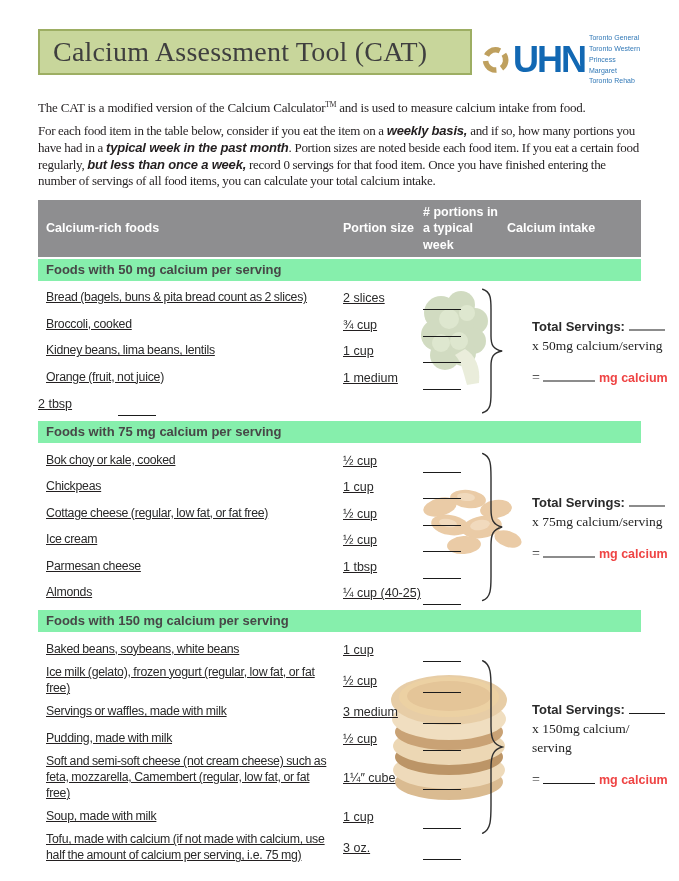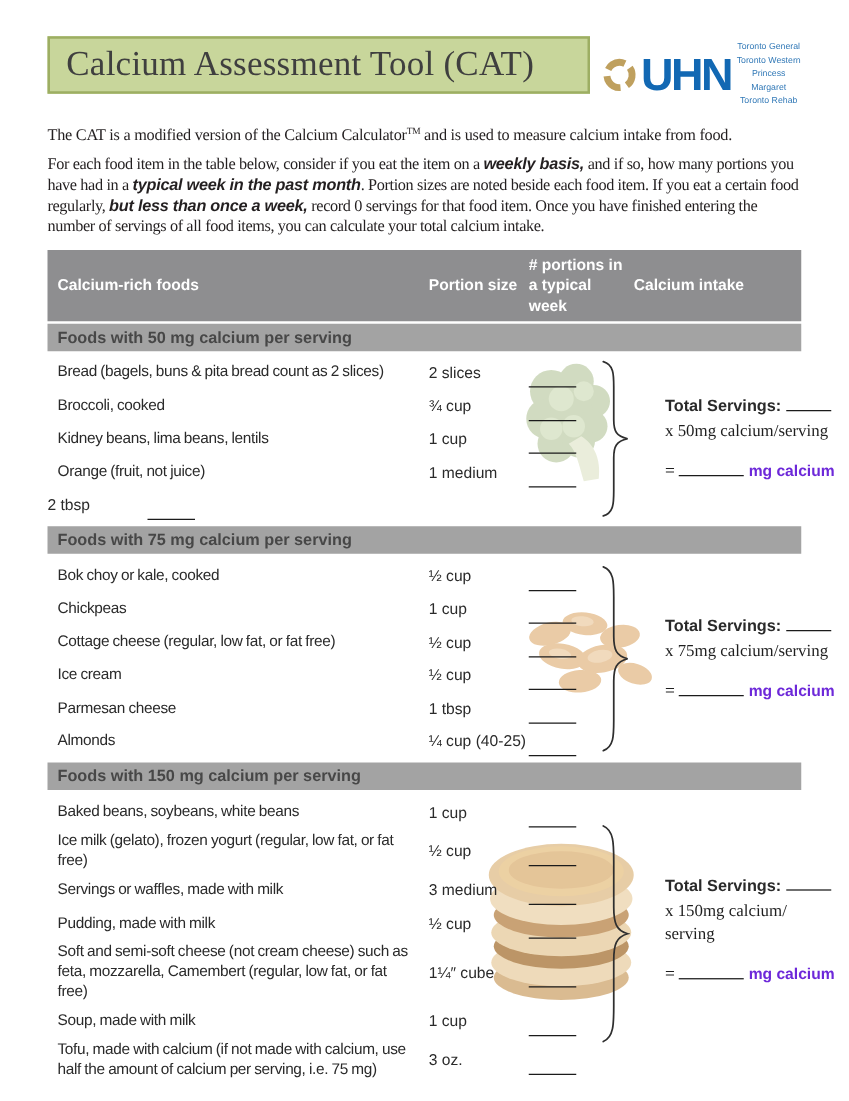--- a/index.html
+++ b/index.html
@@ -1,21 +1,21 @@
 <!DOCTYPE html>
 <html><head>
 <meta charset="utf-8">
 <style>
   html,body{margin:0;padding:0;background:#ffffff;}
   .page{width:679px;height:881px;position:relative;background:#fff;overflow:hidden;
         font-family:"Liberation Sans",sans-serif;color:#231f20;}
   .content{width:603px;margin-left:38px;}
 
   
-  .hdr{display:flex;align-items:flex-start;padding-top:29px;text-align:center;}
+  .hdr{display:flex;align-items:flex-start;padding-top:29px;}
   .title-box{width:453px;height:46px;background:#c8d69b;border:2px solid #9dae63;
              box-sizing:border-box;display:flex;align-items:center;padding-left:13px;}
   .title-box h1{margin:0;font-family:"Liberation Serif",serif;font-weight:normal;
                 font-size:28px;color:#3f3f3f;letter-spacing:0.2px;white-space:nowrap;}
   .logo{display:flex;align-items:center;margin-left:8px;margin-top:4px;}
   .uhn-word{font-size:36px;font-weight:bold;color:#1268b3;letter-spacing:-2px;line-height:1;margin-left:2px;}
   .sites{display:flex;flex-direction:column;margin-left:4px;font-size:7px;color:#3279b7;line-height:1.55;}
 
   
   .p1{margin:13px 0 0;font-family:"Liberation Serif",serif;font-size:13px;letter-spacing:-0.2px;line-height:1.3;}
@@ -25,24 +25,24 @@
 
   
   .table{margin-top:10px;}
   .thead{display:flex;align-items:center;background:#8e8e90;color:#fff;font-weight:bold;
          font-size:12.5px;min-height:57px;line-height:1.3;margin-bottom:2px;}
   .th-foods{width:305px;padding-left:8px;box-sizing:border-box;}
   .th-portion{width:80px;}
   .th-week{width:84px;}
   .th-intake{flex:1;}
 
-  .band{background:#a3a3a3;font-weight:bold;font-size:13px;color:#474747;
+  .band{background:#86efac;font-weight:bold;font-size:13px;color:#474747;
         padding:4px 8px;box-sizing:border-box;height:22px;line-height:14px;}
 
-  .section-body{position:relative;}
+  .section-body{position:relative;text-decoration:underline;}
   .rows{padding:4px 0;position:relative;z-index:2;width:470px;}
   .row{display:flex;align-items:center;min-height:26.5px;}
   .food{width:305px;padding:2px 10px 2px 8px;box-sizing:border-box;font-size:12.3px;
         line-height:1.3;letter-spacing:-0.25px;word-spacing:-0.5px;color:#2a2a2a;}
   .portion{width:80px;font-size:12.5px;color:#2a2a2a;}
   .blankcell{width:84px;display:flex;}
   .fill-line{display:inline-block;width:38px;height:11px;border-bottom:1.6px solid #1b1b1b;}
   .blankcell .fill-line{margin-top:12px;}
 
   .art{position:absolute;z-index:1;opacity:0.95;}
@@ -56,21 +56,21 @@
   .sec-3 .brace-wrap{top:48%;}
 
   .totals{position:absolute;left:494px;top:50%;transform:translateY(-50%);z-index:3;width:165px;}
   .sec-3 .totals{top:47%;}
   .totals .lbl{font-weight:bold;font-size:13px;color:#2a2a2a;}
   .totals .fill-sm{width:36px;height:12px;}
   .totals .mult{font-family:"Liberation Serif",serif;font-size:13.5px;margin-top:3px;white-space:nowrap;color:#1f1f1f;}
   .mult:empty{display:none;}
   .totals .result{margin-top:15px;font-family:"Liberation Serif",serif;font-size:14px;color:#1f1f1f;}
   .totals .fill-md{width:52px;height:12px;}
-  .totals .unit{font-family:"Liberation Sans",sans-serif;font-weight:bold;font-size:12.5px;color:#6d28d9;}
+  .totals .unit{font-family:"Liberation Sans",sans-serif;font-weight:bold;font-size:12.5px;color:#ef4444;}
 </style>
 </head>
 <body>
 
 <div class="page">
   <div class="content">
 
     <div class="hdr">
       <div class="title-box">
         <h1>Calcium Assessment Tool (CAT)</h1>

